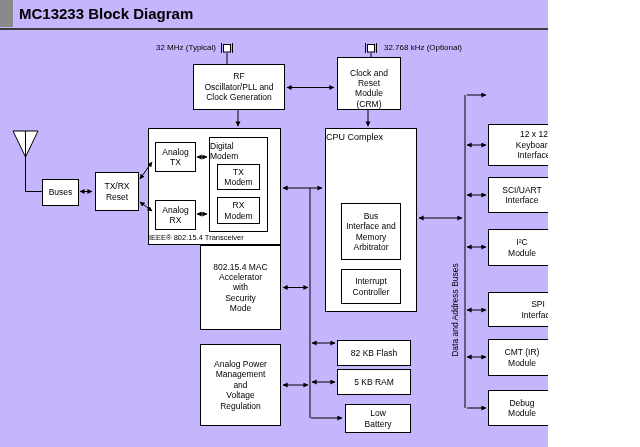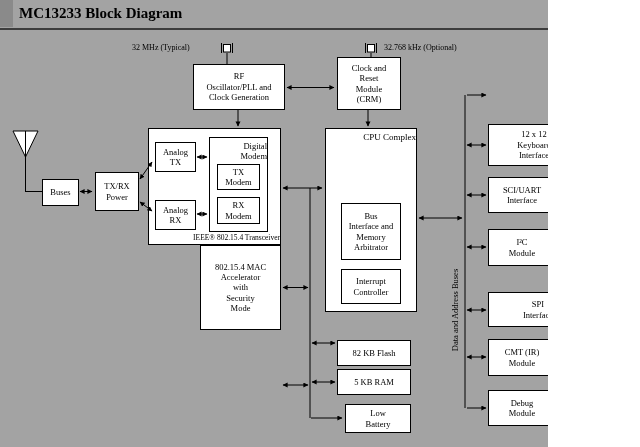--- a/index.html
+++ b/index.html
@@ -1,45 +1,45 @@
 <!DOCTYPE html>
 <html><head>
 <meta charset="utf-8">
 <style>
   * { margin:0; padding:0; box-sizing:border-box; }
   html,body { background:#ffffff; }
   .page {
-    position:relative; width:548px; height:447px; background:#a3a3a3;
-    font-family:Liberation Serif, serif; color:#000; overflow:hidden;
+    position:relative; width:548px; height:447px; background:#c4b5fd;
+    font-family:Liberation Sans, sans-serif; color:#000; overflow:hidden;
   }
   .corner { position:absolute; left:0; top:0; width:13px; height:27px; background:#8a8a8a; }
   .title { position:absolute; left:19px; top:5px; font-size:15px; font-weight:bold; color:#000; }
   .rule { position:absolute; left:0; top:28px; width:640px; height:2px; background:#3d3d3d; }
 
   .box {
     position:absolute; border:1px solid #000; background:#fff;
     display:flex; align-items:center; justify-content:center;
     text-align:center; font-size:8.5px; line-height:1.22;
   }
   .box span { white-space:pre-line; }
   .cbox { position:absolute; border:1px solid #000; background:#fff; }
   .clabel {
-    position:absolute; left:0; right:0; text-align:right;
+    position:absolute; left:0; right:13px; text-align:left;
     font-size:8.5px; line-height:1.22; white-space:pre-line;
   }
   .clabel.bottom { bottom:2px; font-size:7.5px; }
   .clabel.top { top:3px; }
   .clabel.md { font-size:9px; }
   .vspan { transform:rotate(-90deg); white-space:nowrap; font-size:8.5px; }
   .vlabel {
     position:absolute; text-align:center; font-size:8.5px; white-space:nowrap;
     transform:rotate(-90deg); transform-origin:center;
   }
   .slabel { position:absolute; font-size:8px; white-space:nowrap; }
-  .slabel.right { text-align:left; }
+  .slabel.right { text-align:right; }
 
   svg.wires { position:absolute; left:0; top:0; pointer-events:none; }
   .w { stroke:#000; stroke-width:1; fill:none; }
   .d { stroke:#000; stroke-width:1; fill:none; marker-start:url(#as); marker-end:url(#ae); }
   .e { stroke:#000; stroke-width:1; fill:none; marker-end:url(#ae); }
   .xr { fill:#fff; stroke:#000; stroke-width:1; }
   .ant { fill:#fff; stroke:#000; stroke-width:1; }
 </style>
 </head>
 <body>
@@ -62,33 +62,33 @@
   <div class="cbox" style="left:209px; top:137px; width:59px; height:95px;">
     <span class="clabel top">Digital
 Modem</span>
   </div>
 
   <div class="box" style="left:193px; top:64px; width:92px; height:46px;">
       <span>RF
 Oscillator/PLL and
 Clock Generation</span>
     </div>
-  <div class="box" style="left:337px; top:57px; width:64px; height:53px;">
+  <div class="box" style="left:337px; top:57px; width:64px; height:53px;align-items:flex-end;">
       <span>Clock and
 Reset
 Module
 (CRM)</span>
     </div>
 
   <div class="box" style="left:42px; top:179px; width:37px; height:27px;">
       <span>Buses</span>
     </div>
   <div class="box" style="left:95px; top:172px; width:44px; height:39px;">
       <span>TX/RX
-Power</span>
+Reset</span>
     </div>
   <div class="box" style="left:155px; top:142px; width:41px; height:30px;">
       <span>Analog
 TX</span>
     </div>
   <div class="box" style="left:155px; top:200px; width:41px; height:30px;">
       <span>Analog
 RX</span>
     </div>
   <div class="box" style="left:217px; top:164px; width:43px; height:26px;">
@@ -110,20 +110,27 @@
 Memory
 Arbitrator</span>
     </div>
 
   <div class="box" style="left:200px; top:245px; width:81px; height:85px;">
       <span>802.15.4 MAC
 Accelerator
 with
 Security
 Mode</span>
+    </div>
+  <div class="box" style="left:200px; top:344px; width:81px; height:82px;">
+      <span>Analog Power
+Management
+and
+Voltage
+Regulation</span>
     </div>
 
   <div class="box" style="left:337px; top:340px; width:74px; height:26px;">
       <span>82 KB Flash</span>
     </div>
   <div class="box" style="left:337px; top:369px; width:74px; height:26px;">
       <span>5 KB RAM</span>
     </div>
   <div class="box" style="left:345px; top:404px; width:66px; height:29px;">
       <span>Low

